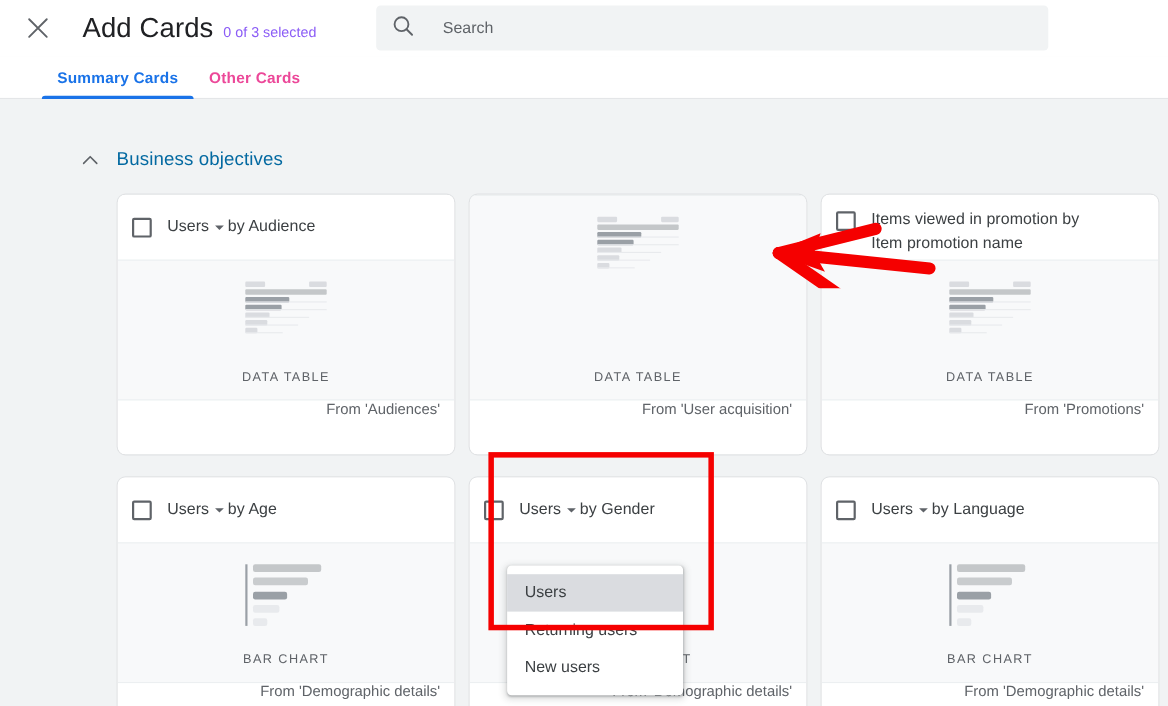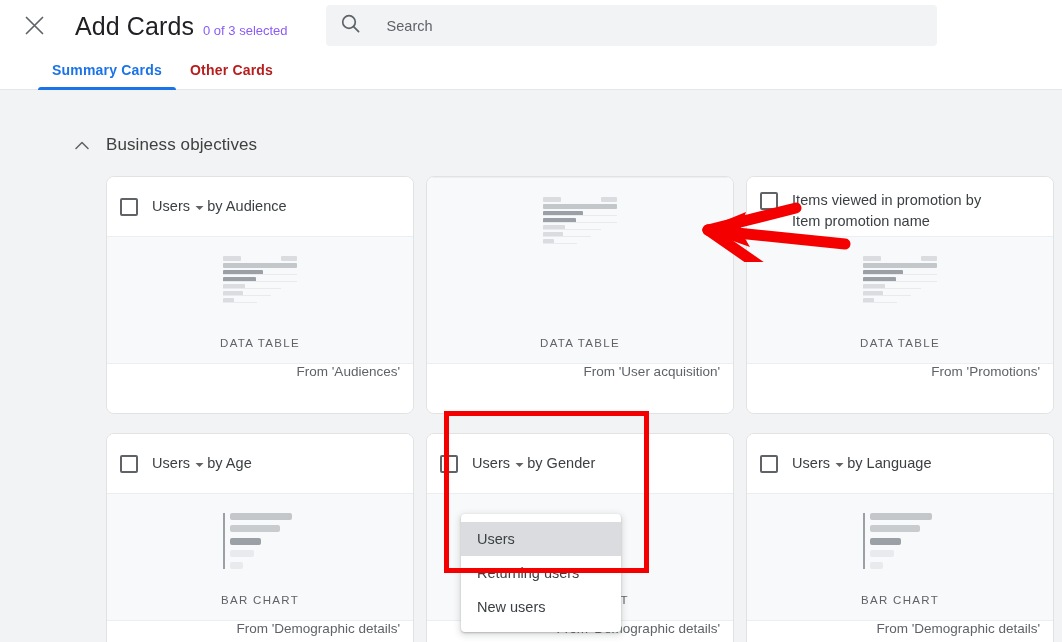--- a/index.html
+++ b/index.html
@@ -53,21 +53,21 @@
     line-height: 30px;
   }
   .selected-count {
     font-size: 13px;
     color: #8b5cf6;
     margin-left: 9px;
     line-height: 18px;
   }
 
   .search-box {
-    margin-left: 38px;
+    margin-left: 54px;
     width: 611px;
     height: 41px;
     background: #f1f3f4;
     border-radius: 4px;
     display: flex;
     align-items: center;
     padding: 0 14px;
     flex: 0 0 auto;
   }
   .search-icon { flex: 0 0 auto; display: block; margin-right: 4px; }
@@ -92,21 +92,21 @@
     padding-left: 38px;
     border-bottom: 1px solid #e4e6e8;
     position: relative;
   }
   .tab {
     display: flex;
     align-items: center;
     padding: 0 14px;
     font-size: 14px;
     font-weight: bold;
-    color: #b91c1c;
+    color: #ec4899;
     cursor: pointer;
     position: relative;
     letter-spacing: 0.2px;
   }
   .tab.active { color: #1a73e8; }
   .tab.active::after {
     content: "";
     position: absolute;
     left: 0; right: 0; bottom: -1px;
     height: 3px;
@@ -132,21 +132,21 @@
     width: fit-content;
   }
   .chevron {
     width: 20px; height: 20px;
     display: flex; align-items: center; justify-content: center;
     margin-right: 14px;
     flex: 0 0 auto;
   }
   .section-title {
     font-size: 17px;
-    color: #404040;
+    color: #0369a1;
     font-weight: 400;
     letter-spacing: 0.1px;
   }
 
   .cards-grid {
     padding-left: 106px;
     display: flex;
     flex-wrap: wrap;
     gap: 19px 12px;
   }

